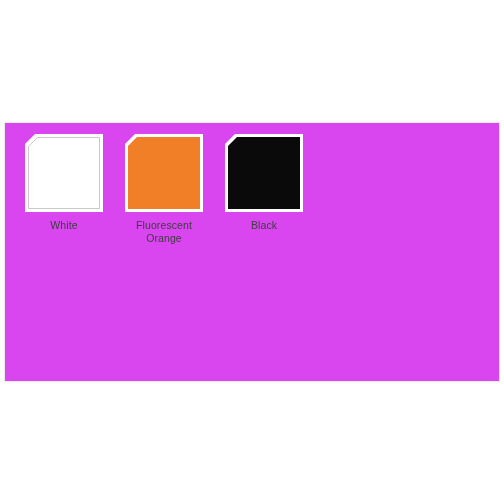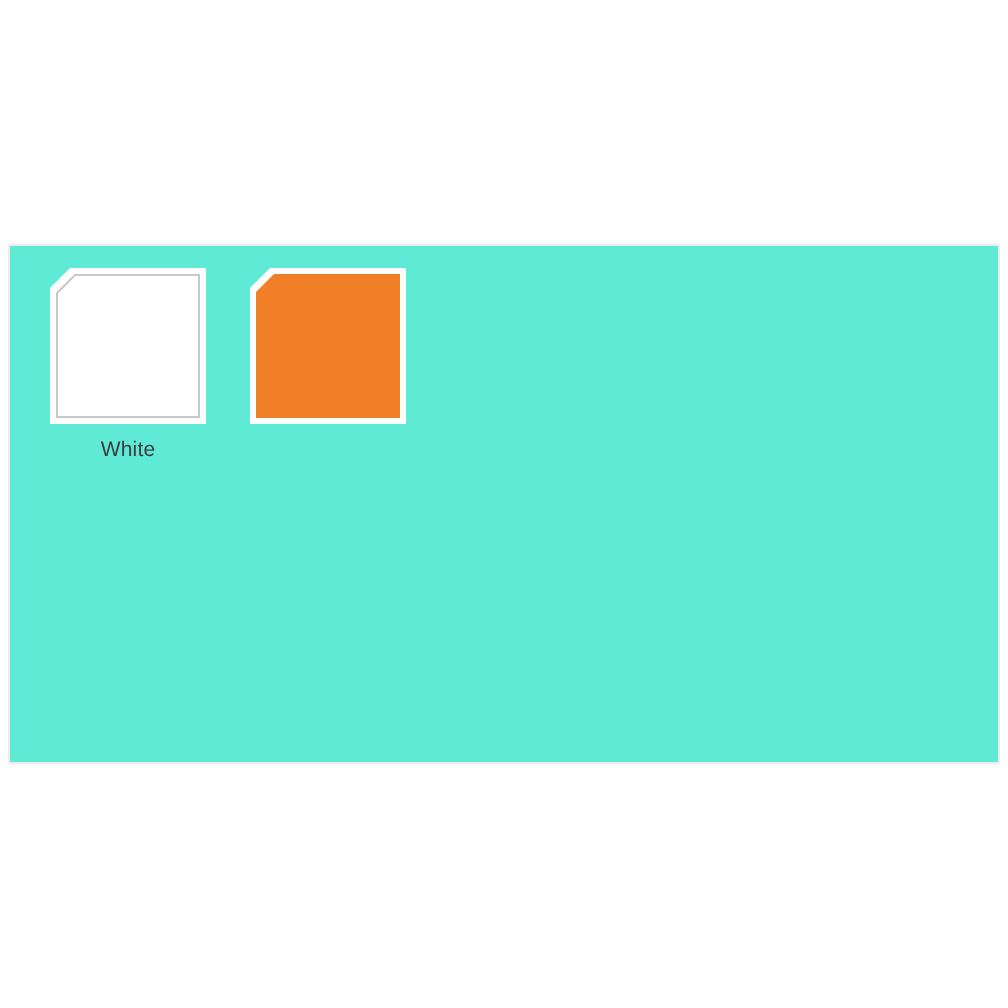--- a/index.html
+++ b/index.html
@@ -19,21 +19,21 @@
 
   
   #swatch-panel {
     position: absolute;
     left: 4px;
     top: 122px;
     width: 496px;
     height: 260px;
     box-sizing: border-box;
     border: 1px solid #ececed;
-    background: #5eead4;
+    background: #d946ef;
     border-radius: 1px;
   }
 
   #swatch-grid {
     position: absolute;
     left: 0;
     top: 0;
     width: 100%;
     display: flex;
     flex-wrap: wrap;
@@ -110,17 +110,25 @@
             <svg class="chip-outline" viewBox="0 0 72 72">
               <polygon points="9.5,0.5 71.5,0.5 71.5,71.5 0.5,71.5 0.5,9.5"></polygon>
             </svg>
           </div>
           <div class="chip-label">White</div>
         </div>
         <div class="swatch-cell">
           <div class="chip-frame">
             <div class="chip-color" style="background: rgb(240, 127, 40);"></div>
           </div>
+          <div class="chip-label">Fluorescent
+Orange</div>
+        </div>
+        <div class="swatch-cell">
+          <div class="chip-frame">
+            <div class="chip-color" style="background: rgb(10, 10, 10);"></div>
+          </div>
+          <div class="chip-label">Black</div>
         </div>
       </div>
   </div>
 
 </div>
 
 </body></html>

